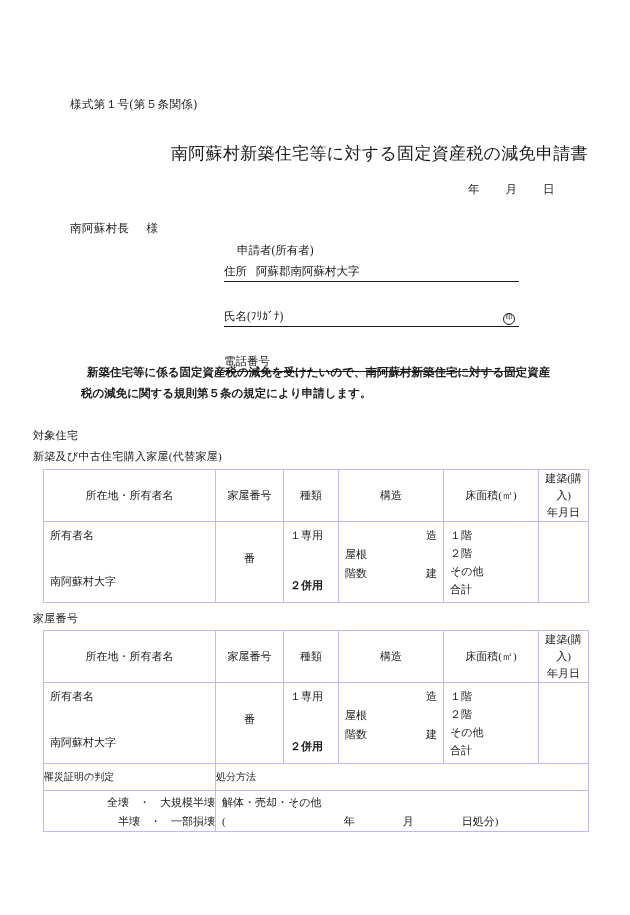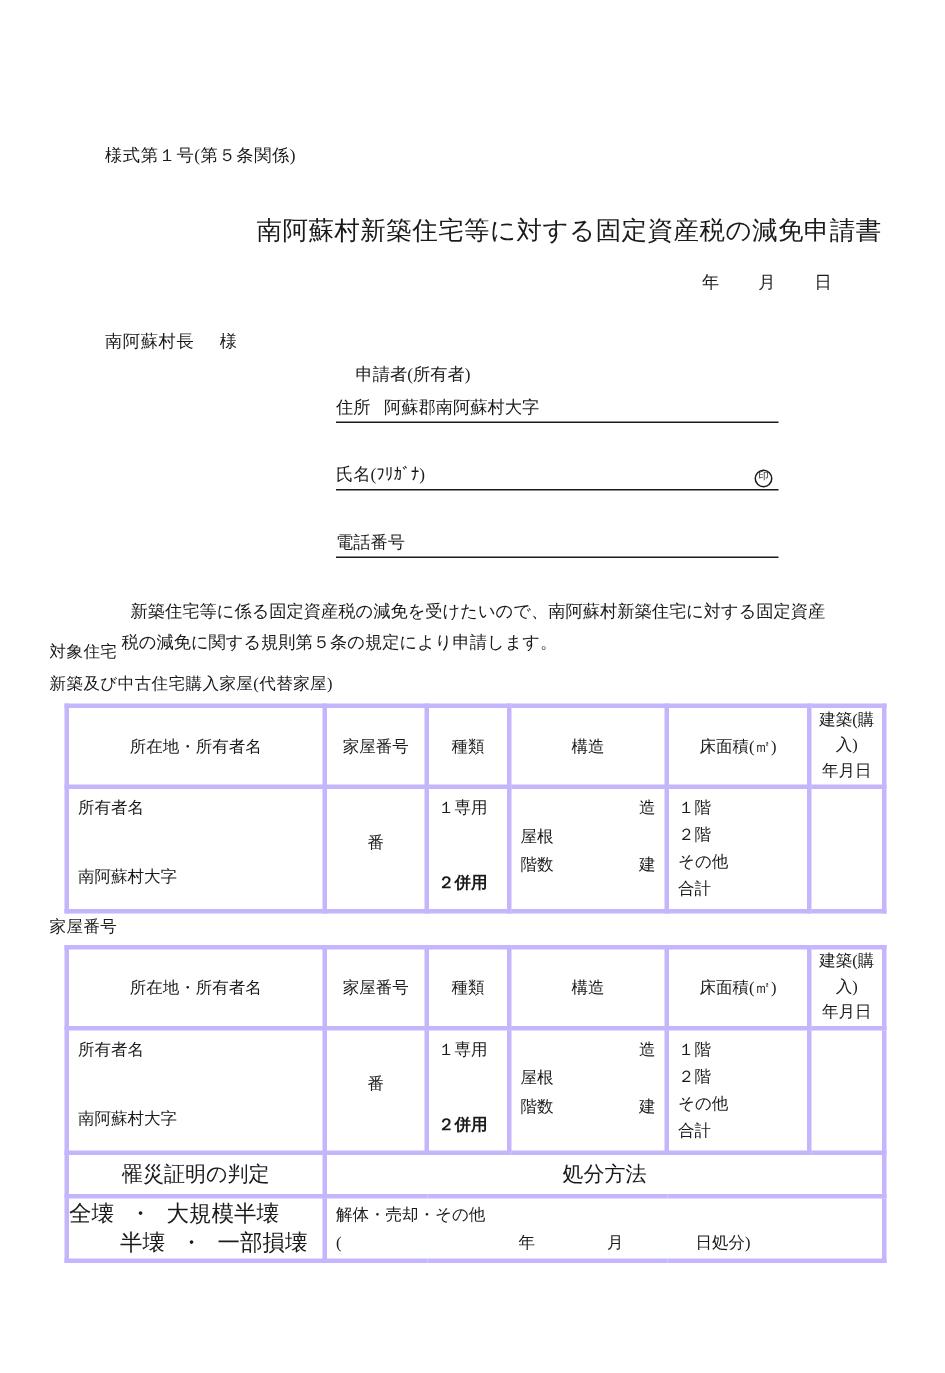--- a/index.html
+++ b/index.html
@@ -59,39 +59,39 @@
     box-sizing: border-box;
     letter-spacing: 0;
   }
   .field .seal i { font-style: normal; display: block; transform: scale(.75); transform-origin: center top; margin-top: .5px; }
 
   .f-address { margin-top: 5px; text-align: center; }
   .f-name    { margin-top: 25px; }
   .f-tel     { margin-top: 25px; }
 
   
-  .para { position: absolute; left: 70px; top: 398px; width: 500px; font-size: 11.5px; line-height: 21px; }
+  .para { position: absolute; left: 70px; top: 362px; width: 500px; font-size: 11.5px; line-height: 21px; font-weight: bold; }
   .para .l1 { text-indent: 17px; }
   .para .l2 { margin-left: 11px; }
 
   
   .sec-label { font-size: 11px; letter-spacing: .3px; }
   .lbl-taisho { left: 33px; top: 430px; }
   .lbl-shinchiku { left: 33px; top: 451px; }
   .lbl-hisai { left: 33px; top: 613px; }
 
   
   table.form-table {
     position: absolute;
     border-collapse: collapse;
     table-layout: fixed;
     font-size: 11px;
   }
   table.form-table td {
-    border: 3px solid #c4b5fd;
+    border: 1px solid #c4b5fd;
     padding: 0;
     vertical-align: top;
     position: relative;
   }
   .t1 { left: 43px; top: 469px; width: 545px; }
   .t2 { left: 43px; top: 630px; width: 545px; }
 
   .c-head {
     text-align: center;
     vertical-align: middle !important;
@@ -118,23 +118,23 @@
   
   .struct { padding: 4px 6px; line-height: 19px; }
   .struct .r1 { text-align: right; }
   .struct .r2 { }
   .struct .r3 { display: flex; justify-content: space-between; }
 
   
   .area { padding: 4px 6px; line-height: 18px; }
 
   
-  .r-sub td { height: 26px; vertical-align: middle !important; text-align: center; font-size: 14px; }
+  .r-sub td { height: 26px; vertical-align: middle !important; font-size: 10px; }
   .r-last td { height: 40px; }
-  .judge { text-align: left; font-size: 15px; line-height: 19px; padding: 2px 0 0 0; }
+  .judge { text-align: right; font-size: 11px; line-height: 19px; padding: 2px 0 0 0; }
   .judge .j2 { padding-left: 34px; }
   .judge .j1 .dot { display: inline-block; padding: 0 10px; }
   .judge .j2 .dot { display: inline-block; padding: 0 10px; }
   .method { font-size: 11px; line-height: 19px; padding: 2px 6px 0 6px; text-align: left; }
   .method .m2 .sp1 { display: inline-block; width: 118px; }
   .method .m2 .sp2 { display: inline-block; width: 48px; }
 </style>
 </head>
 <body>
 

